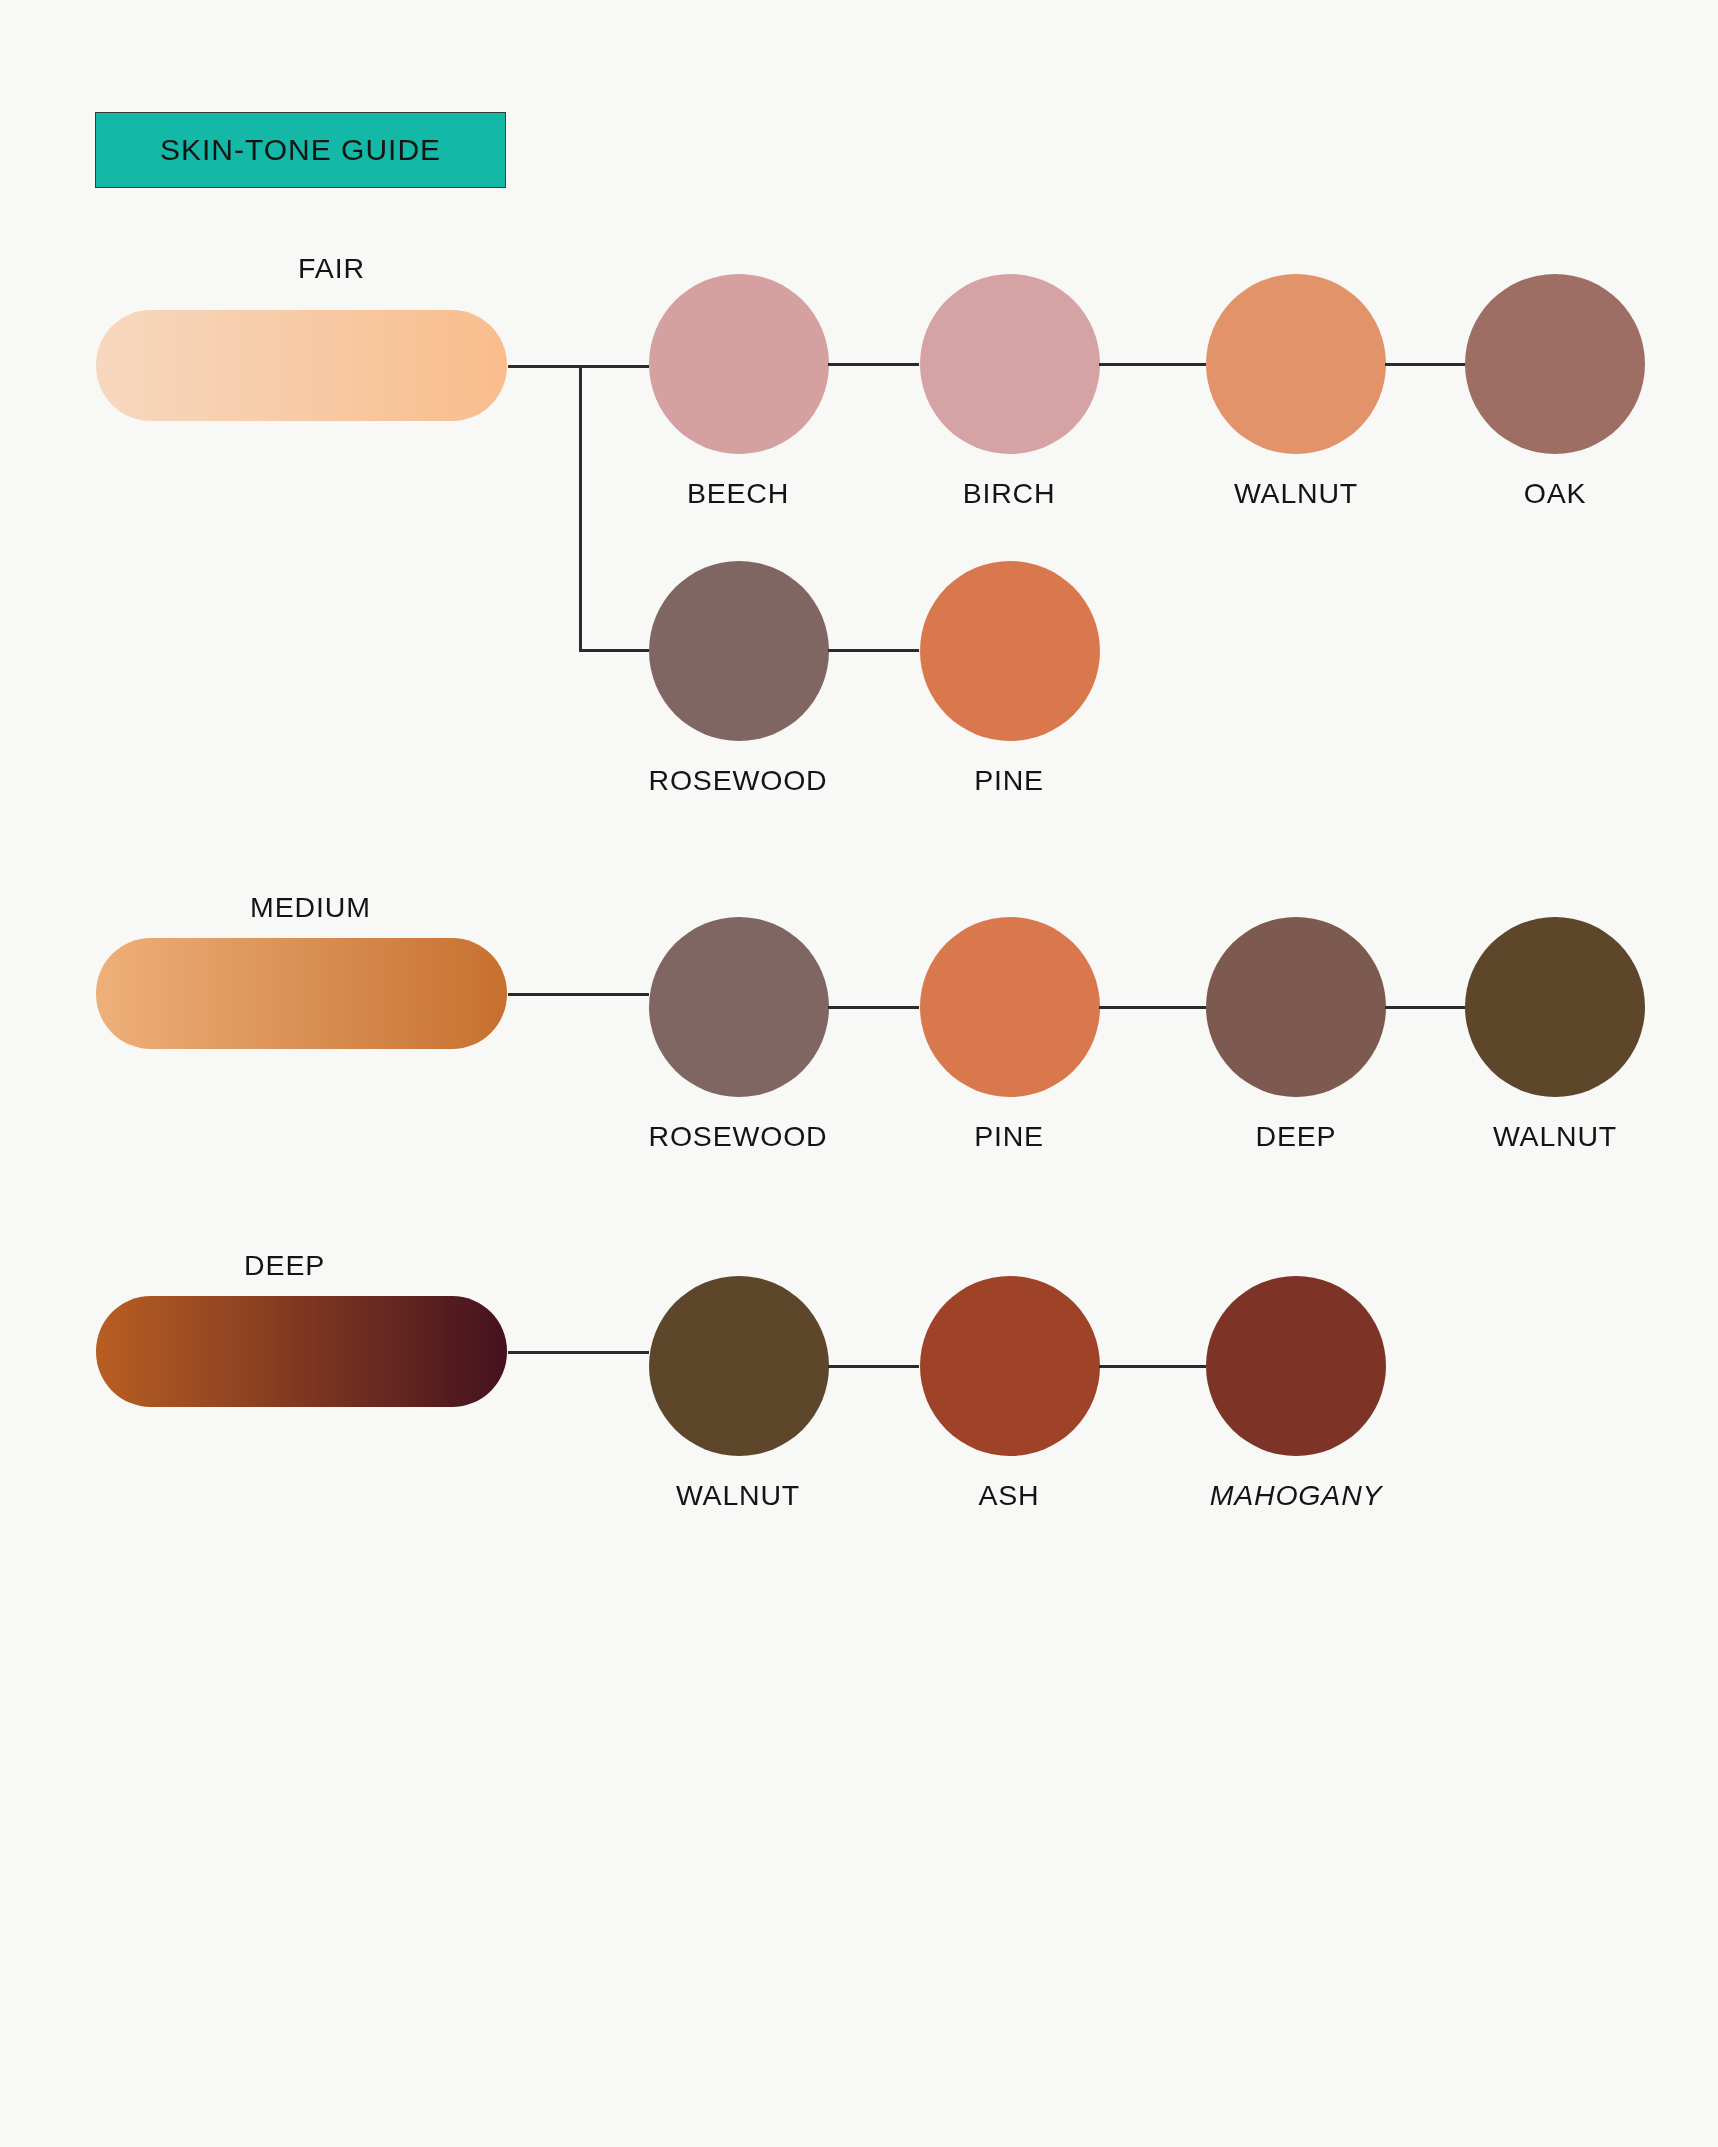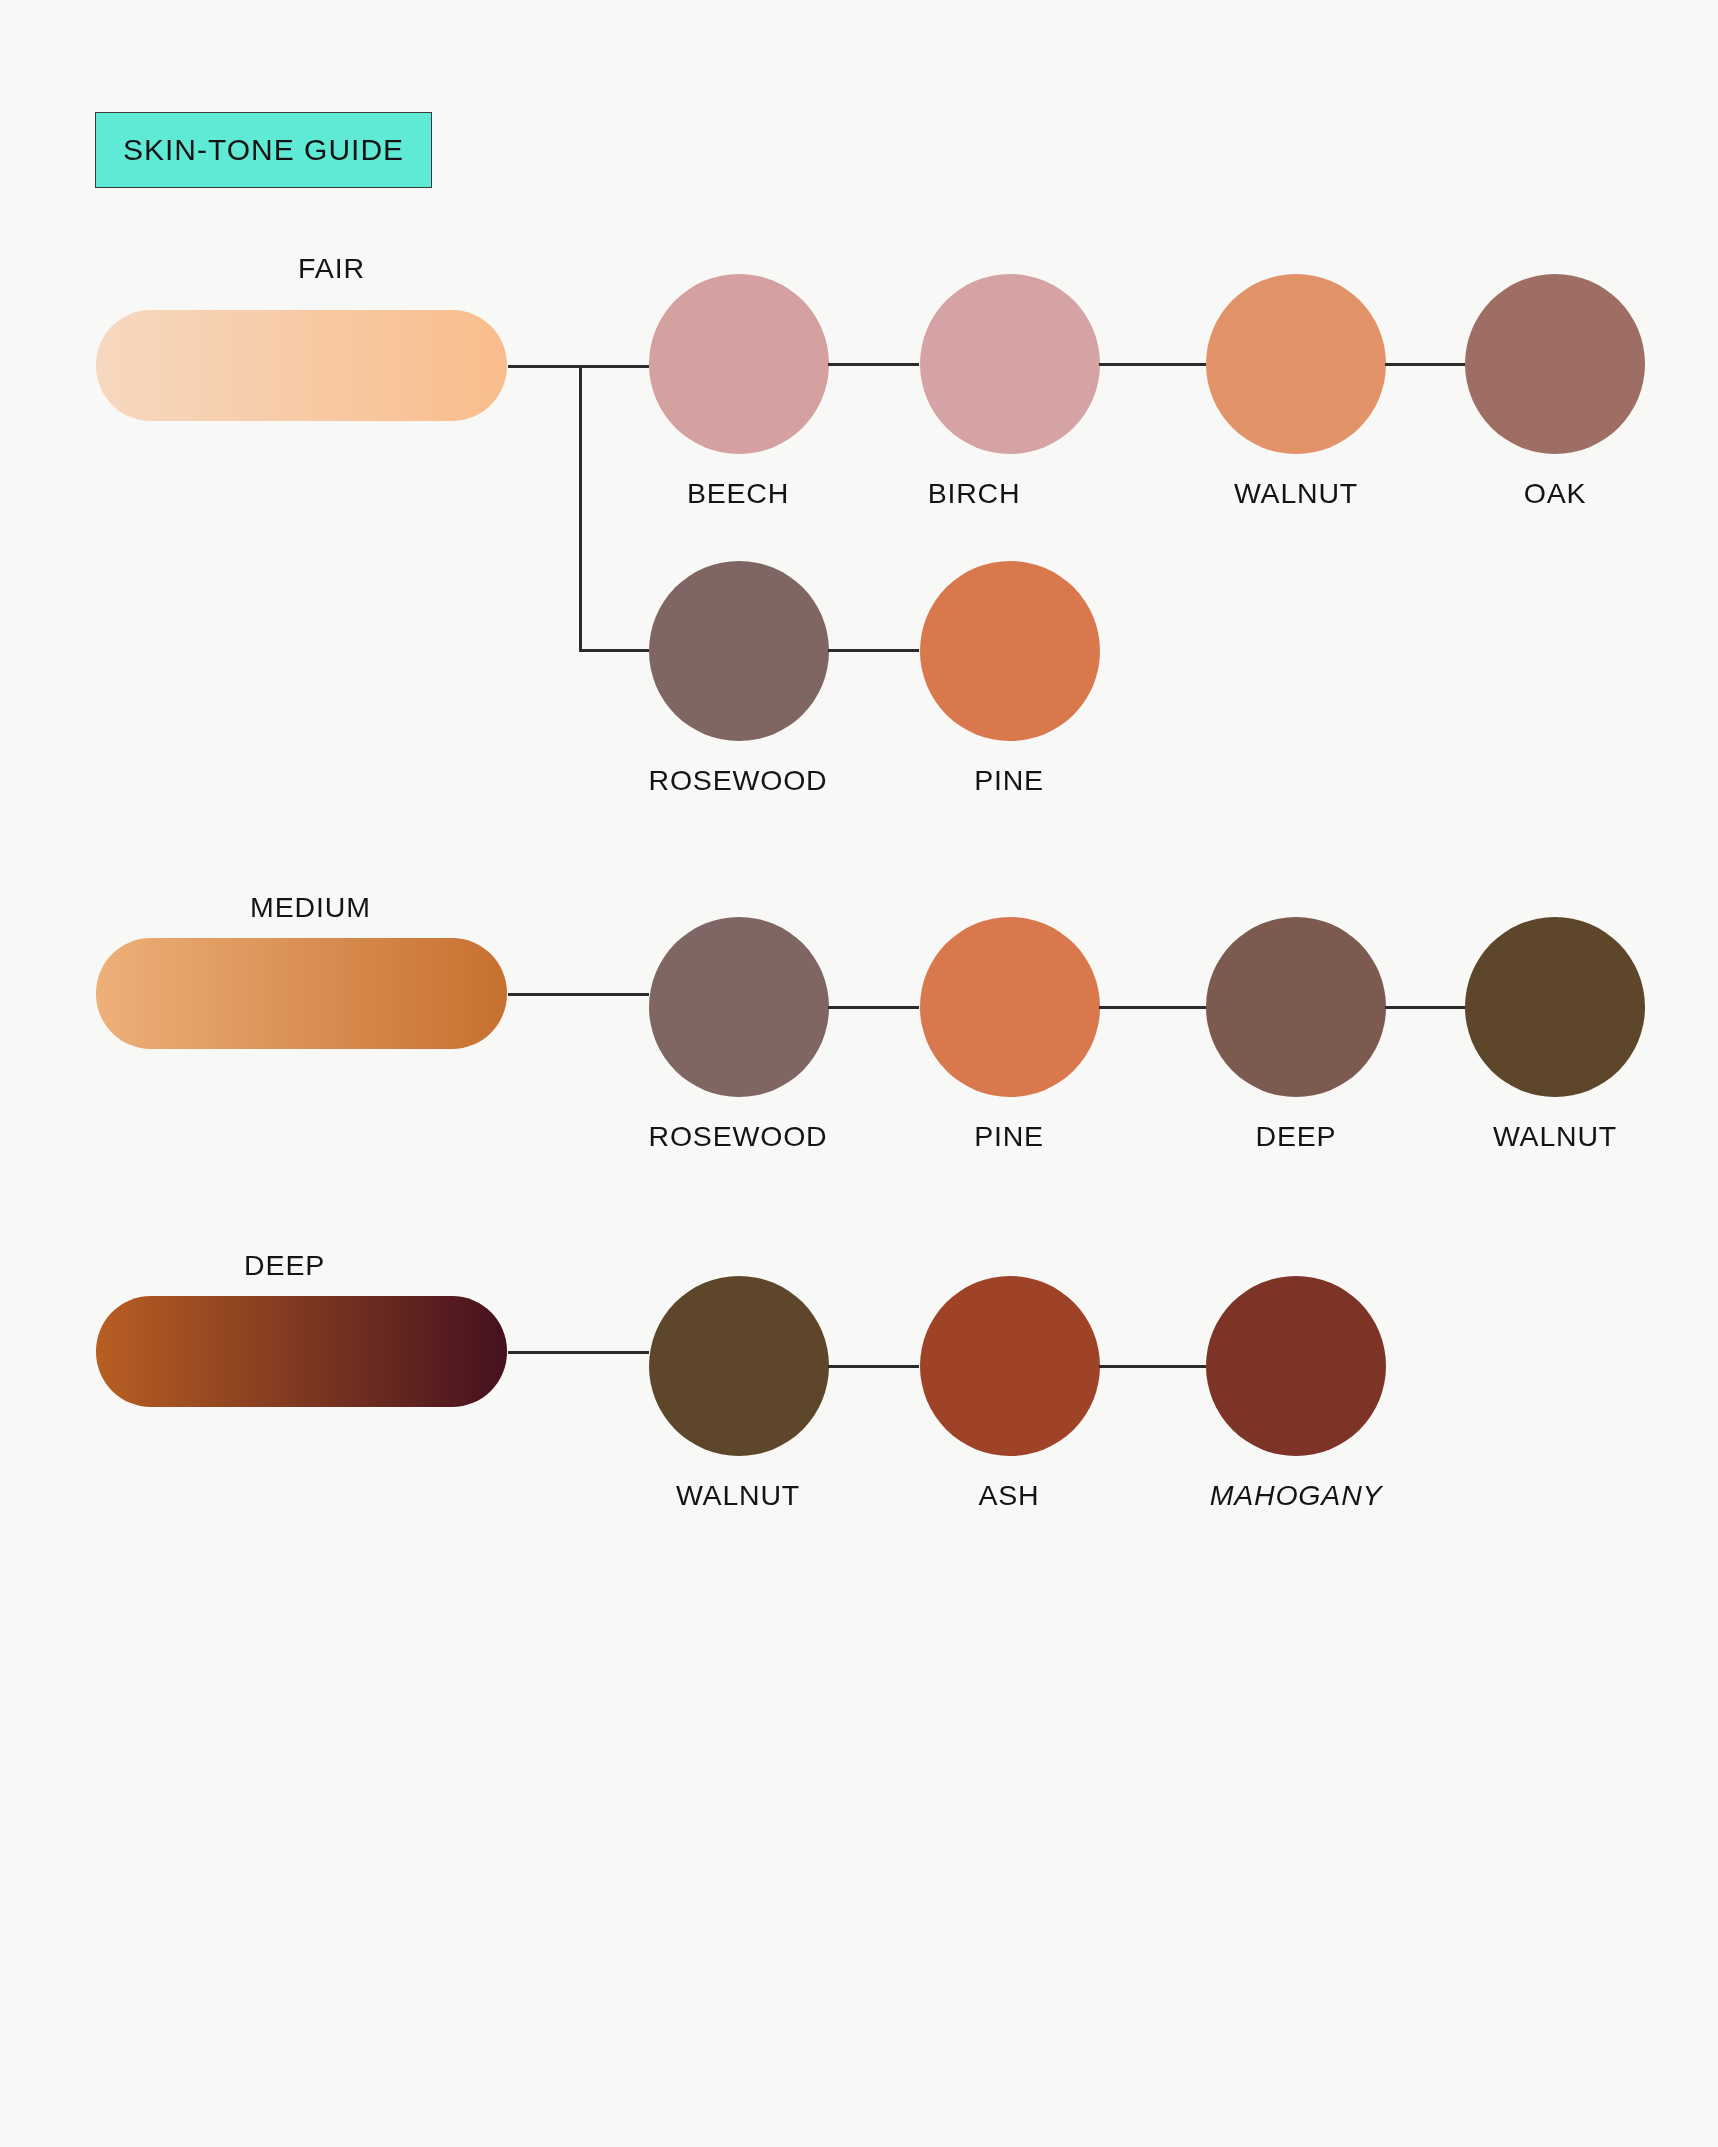--- a/index.html
+++ b/index.html
@@ -18,24 +18,24 @@
   #canvas {
     position: absolute;
     inset: 0;
   }
 
   
   .title-box {
     position: absolute;
     left: 95px;
     top: 112px;
-    width: 337px;
+    width: 411px;
     height: 76px;
     border: 1.7px solid #3a3a3a;
-    background: #5eead4;
+    background: #14b8a6;
     box-sizing: border-box;
     display: flex;
     align-items: center;
     justify-content: center;
   }
   .title-text {
     font-size: 30px;
     letter-spacing: 1px;
     color: #141414;
     white-space: nowrap;
@@ -99,21 +99,21 @@
   <div id="diagram-body">
       <div class="tier-label" style="left: 264px; top: 252px; margin-left: 34px;">FAIR</div>
       <div class="pill" style="left: 96px; top: 310px; background: linear-gradient(90deg, rgb(246, 216, 191) 0%, rgb(249, 189, 140) 100%);"></div>
       <div class="line-h" style="left: 508px; top: 365px; width: 141px;"></div>
       <div class="line-v" style="left: 579px; top: 365px; height: 286px;"></div>
       <div class="line-h" style="left: 579px; top: 649px; width: 70px;"></div>
       <div class="swatch" style="left: 649px; top: 274px; background: rgb(212, 160, 160);"></div>
       <div class="swatch-label" style="left: 738px; top: 477px; text-align: center;">BEECH</div>
       <div class="line-h" style="left: 828px; top: 363px; width: 91px;"></div>
       <div class="swatch" style="left: 920px; top: 274px; background: rgb(214, 163, 165);"></div>
-      <div class="swatch-label" style="left: 974px; top: 477px;">BIRCH</div>
+      <div class="swatch-label" style="left: 1009px; top: 477px;">BIRCH</div>
       <div class="line-h" style="left: 1099px; top: 363px; width: 107px;"></div>
       <div class="swatch" style="left: 1206px; top: 274px; background: rgb(227, 147, 106);"></div>
       <div class="swatch-label" style="left: 1296px; top: 477px;">WALNUT</div>
       <div class="line-h" style="left: 1385px; top: 363px; width: 80px;"></div>
       <div class="swatch" style="left: 1465px; top: 274px; background: rgb(158, 110, 100);"></div>
       <div class="swatch-label" style="left: 1555px; top: 477px;">OAK</div>
       <div class="swatch" style="left: 649px; top: 561px; background: rgb(128, 102, 98);"></div>
       <div class="swatch-label" style="left: 738px; top: 764px;">ROSEWOOD</div>
       <div class="line-h" style="left: 828px; top: 649px; width: 91px;"></div>
       <div class="swatch" style="left: 920px; top: 561px; background: rgb(217, 120, 76);"></div>

